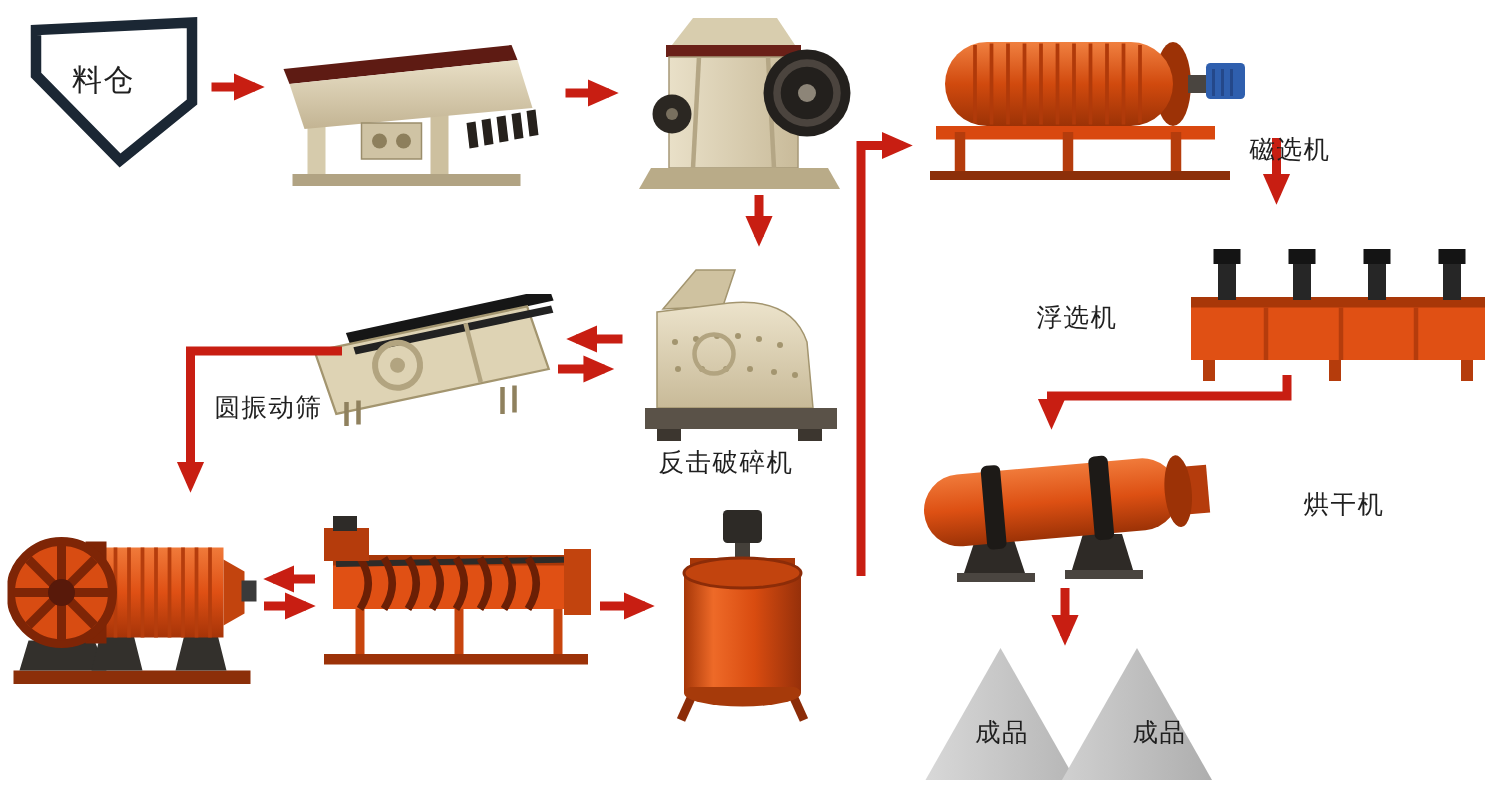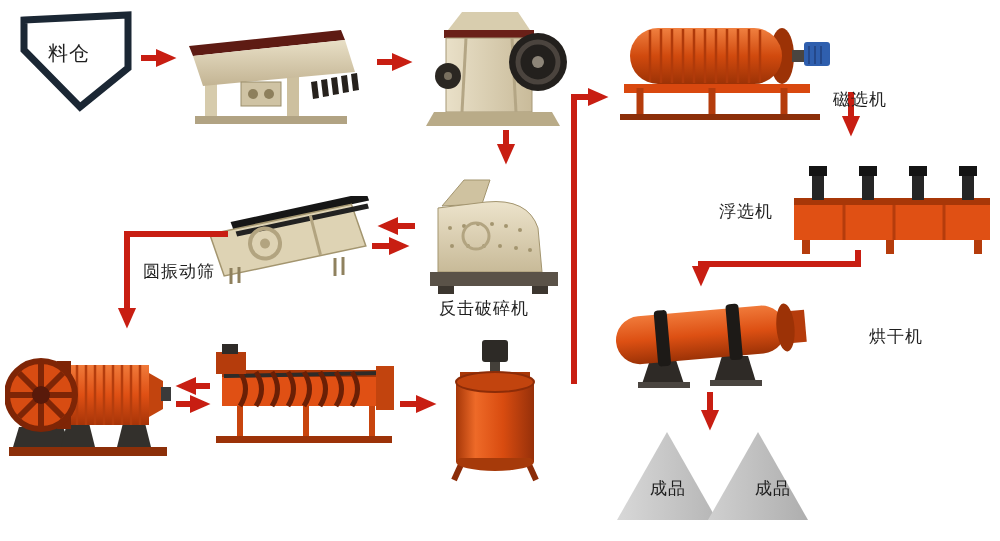--- a/index.html
+++ b/index.html
@@ -346,21 +346,21 @@
   <div class="lbl lbl-lg" style="left:34px; top:40px; width:70px;">料仓</div>
 
 
 
   <div class="lbl" style="left:409px; top:297px; width:150px;">反击破碎机</div>
 
   <div class="lbl" style="left:109px; top:260px; width:140px;">圆振动筛</div>
 
   <div class="lbl" style="left:820px; top:43px; width:80px;margin-top:45px;">磁选机</div>
 
-  <div class="lbl" style="left:706px; top:200px; width:80px;">浮选机</div>
+  <div class="lbl" style="left:678px; top:200px; width:80px;">浮选机</div>
 
   <div class="lbl" style="left:856px; top:325px; width:80px;">烘干机</div>
 
   <div class="lbl" style="left:638px; top:477px; width:60px;">成品</div>
 
   <div class="lbl" style="left:743px; top:477px; width:60px;">成品</div>
 
 </div>
 
 </body></html>

